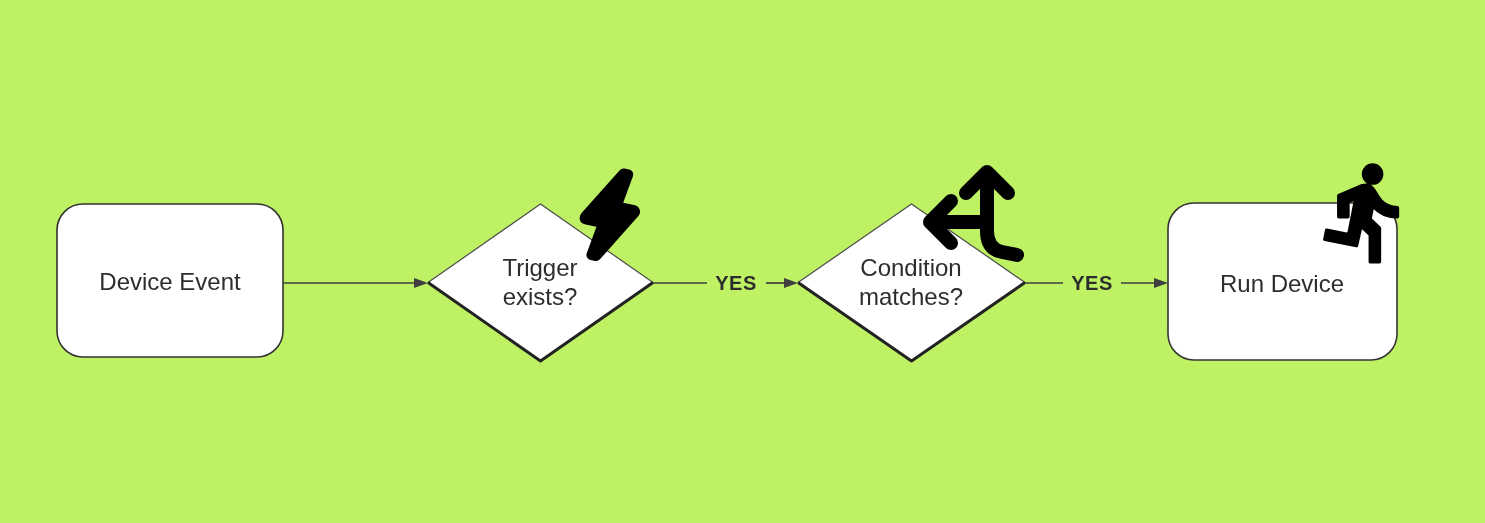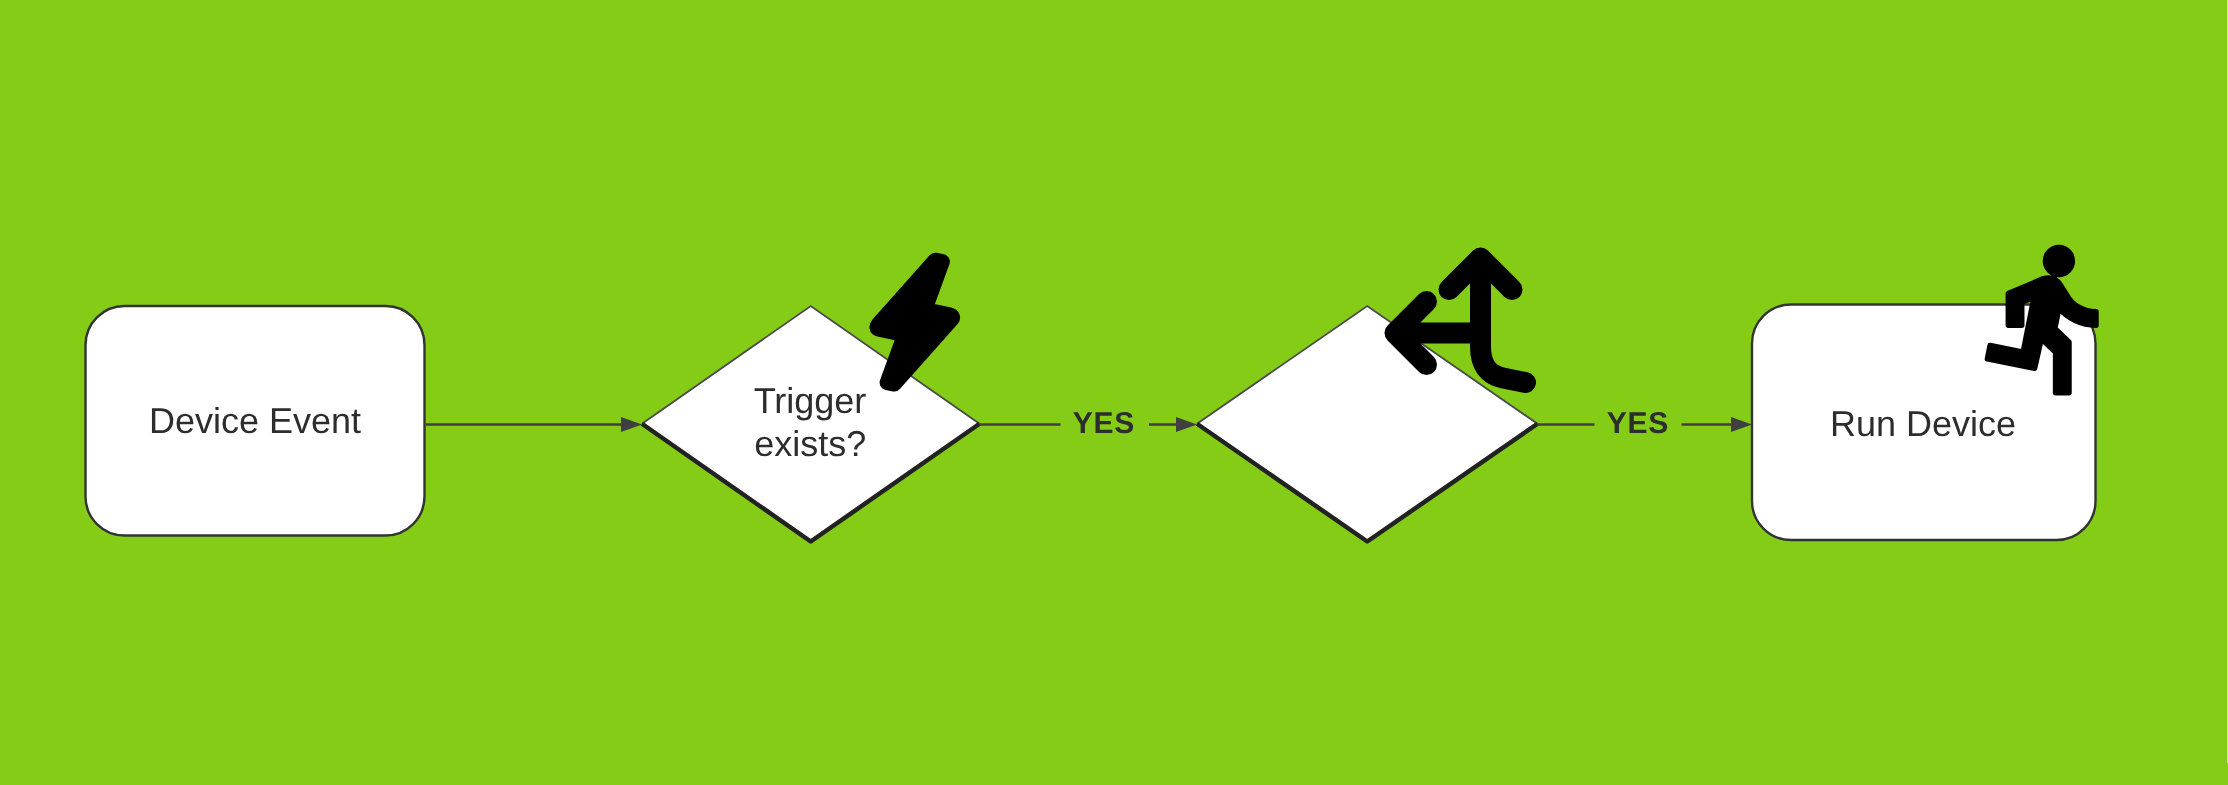--- a/index.html
+++ b/index.html
@@ -4,21 +4,21 @@
 <style>
   html, body {
     margin: 0;
     padding: 0;
     background: #ffffff;
   }
   .canvas {
     position: relative;
     width: 1485px;
     height: 523px;
-    background: #84cc16;
+    background: #bef264;
     overflow: hidden;
     font-family: "Liberation Sans", "DejaVu Sans", sans-serif;
   }
   .diagram-svg {
     position: absolute;
     left: 0;
     top: 0;
     width: 1485px;
     height: 523px;
   }
@@ -78,25 +78,29 @@
       <path d="M 29 38 L 8 59 L 29 80"></path>
     </g>
 
     <g transform="translate(1365,213.5) scale(4.5) translate(-11.8,-12.25)">
       <path d="M13.49 5.48c1.1 0 2-.9 2-2s-.9-2-2-2-2 .9-2 2 .9 2 2 2zm-3.6 13.9l1-4.4 2.1 2v6h2v-7.5l-2.1-2 .6-3c1.3 1.5 3.3 2.5 5.5 2.5v-2c-1.9 0-3.5-1-4.3-2.4l-1-1.6c-.4-.6-1-1-1.7-1-.3 0-.5.1-.8.1l-5.2 2.2v4.7h2v-3.4l1.8-.7-1.6 8.1-4.9-1-.4 2 7 1.4z" fill="#000000" stroke="#000000" stroke-width="0.8" stroke-linejoin="round" stroke-linecap="round"></path>
     </g>
   </svg>
 
   <div class="label" style="left:170px; top:281px;">Device Event</div>
 
-  <div class="label" style="left:540px; top:282px;text-align:right;">
+  <div class="label" style="left:540px; top:282px;">
     <div>Trigger</div>
     <div>exists?</div>
   </div>
 
   <div class="label edge-label" style="left:736px; top:283px;">YES</div>
 
+  <div class="label" style="left:911px; top:282px;">
+    <div>Condition</div>
+    <div>matches?</div>
+  </div>
 
   <div class="label edge-label" style="left:1092px; top:283px;">YES</div>
 
   <div class="label" style="left:1282px; top:283px;">Run Device</div>
 
 </div>
 
 </body></html>

